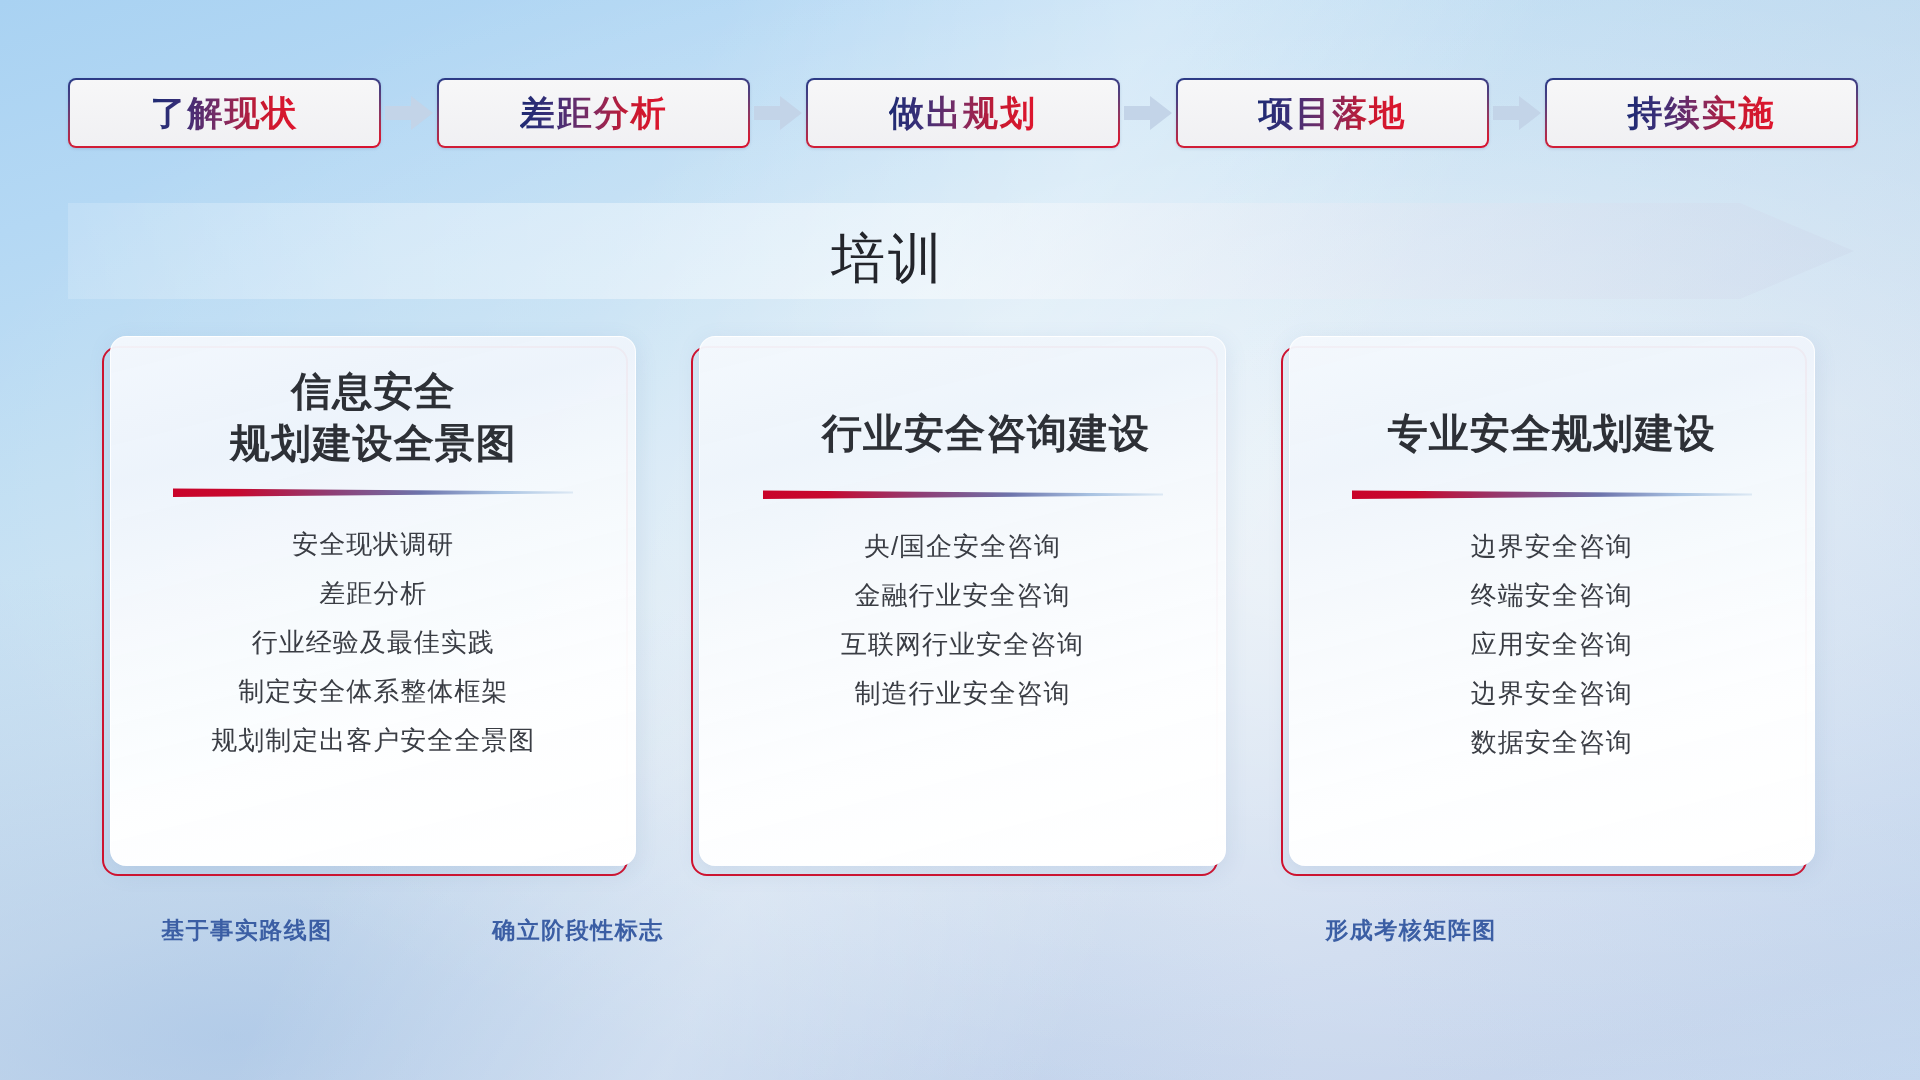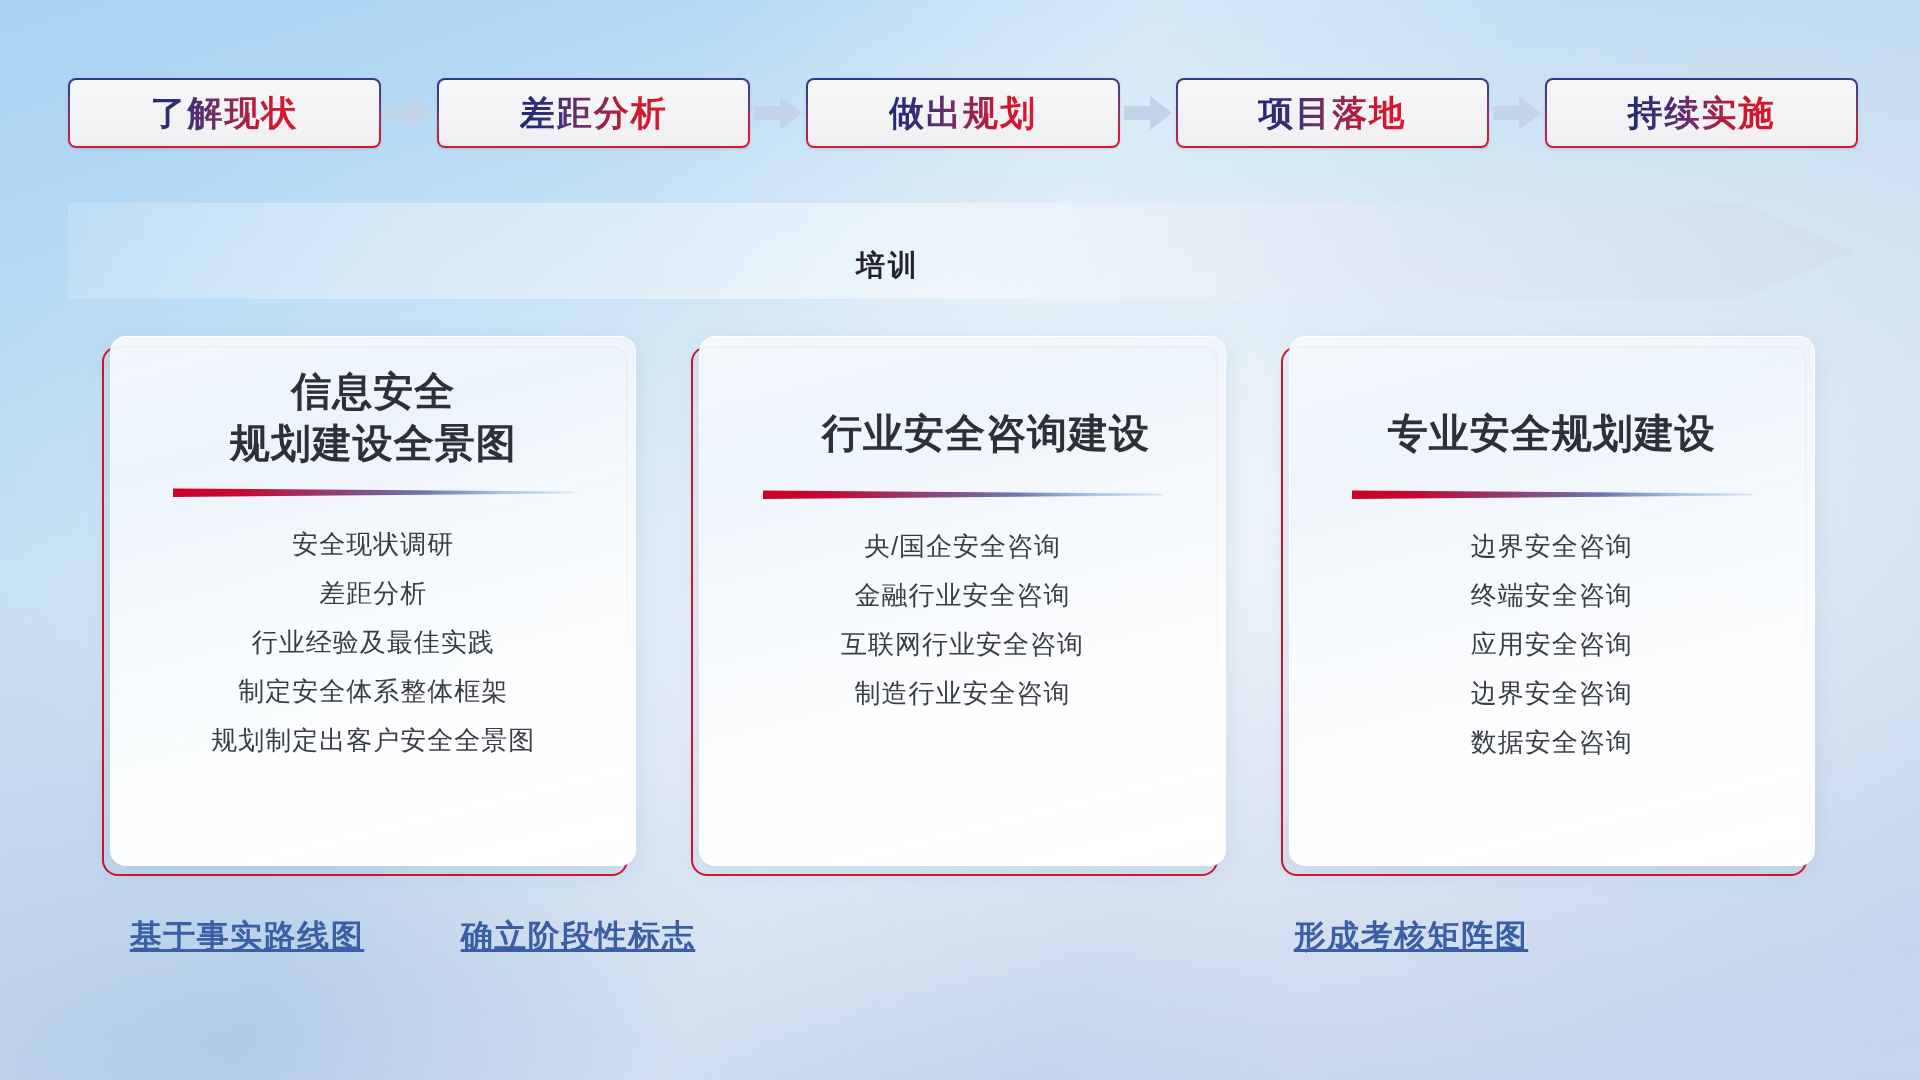--- a/index.html
+++ b/index.html
@@ -95,29 +95,29 @@
     position: absolute;
     left: 68px;
     top: 197px;
     width: 1790px;
     height: 108px;
   }
   .banner svg { position: absolute; inset: 0; }
   .banner-label {
     position: absolute;
     left: 0;
-    top: 15px;
+    top: 8px;
     width: 1790px;
     height: 108px;
     display: flex;
     align-items: center;
     justify-content: center;
     padding-right: 150px;
-    font-size: 29px;
-    font-weight: 700;
+    font-size: 54px;
+    font-weight: 400;
     color: #23252b;
     letter-spacing: 3px;
   }
 
   
   .cards {
     position: absolute;
     left: 110px;
     top: 336px;
     width: 1705px;
@@ -198,27 +198,26 @@
   .foot-labels {
     position: absolute;
     left: 0;
     top: 915px;
     width: 1920px;
     height: 50px;
   }
   .foot-label {
     position: absolute;
     top: 0;
-    font-size: 32px;
+    font-size: 23px;
     font-weight: 700;
     color: #3b5ea4;
     letter-spacing: 1.5px;
     white-space: nowrap;
     transform: translateX(-50%);
-    text-decoration: underline;
   }
 </style>
 </head>
 <body>
 
 <div id="stage">
 
   <div class="step-row">
 
     <div class="step-pill">

